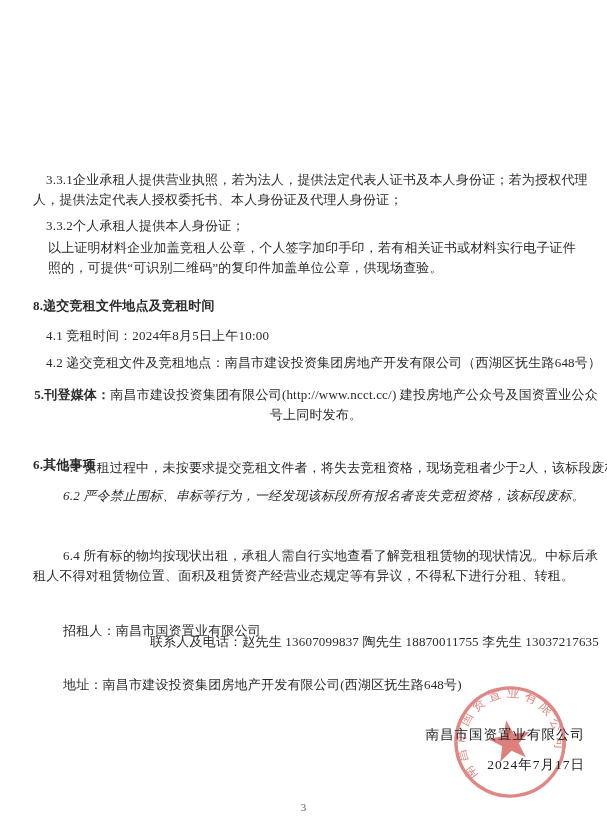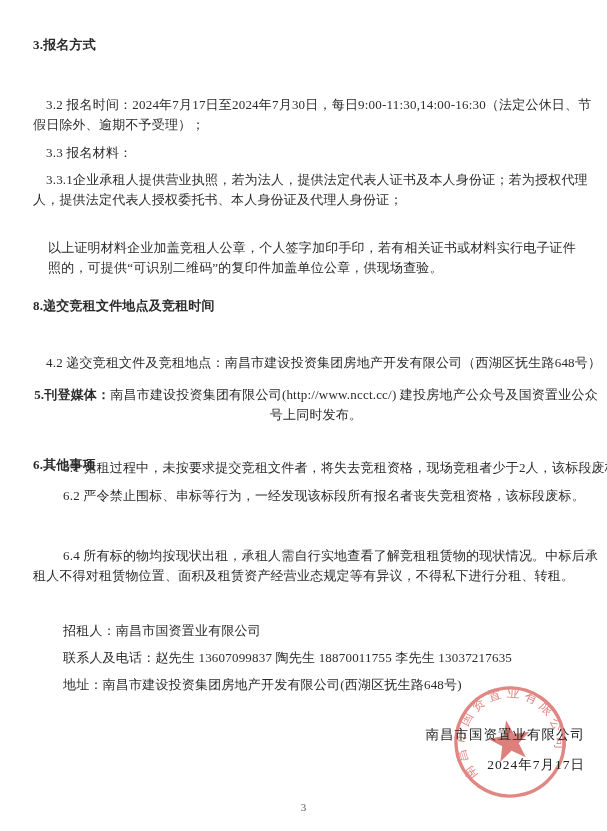--- a/index.html
+++ b/index.html
@@ -50,40 +50,39 @@
     width:122px;height:122px;
     z-index:2;
     opacity:0.85;
   }
 </style>
 </head>
 <body>
 
 <div class="page">
 
-  <div class="para heading" style="top:35px;">3.报名方式</div>
-  <div class="para ind1" style="top:95px;">3.2  报名时间：2024年7月17日至2024年7月30日，每日9:00-11:30,14:00-16:30（法定公休日、节假日除外、逾期不予受理）；</div>
-  <div class="para ind1" style="top:143px;">3.3  报名材料：</div>
   <div class="para ind1" style="top:170px;">3.3.1企业承租人提供营业执照，若为法人，提供法定代表人证书及本人身份证；若为授权代理人，提供法定代表人授权委托书、本人身份证及代理人身份证；</div>
+  <div class="para ind1" style="top:216px;">3.3.2个人承租人提供本人身份证；</div>
   <div class="para blockind" style="top:238px;">以上证明材料企业加盖竞租人公章，个人签字加印手印，若有相关证书或材料实行电子证件照的，可提供“可识别二维码”的复印件加盖单位公章，供现场查验。</div>
 
   <div class="para heading" style="top:296px;">8.递交竞租文件地点及竞租时间</div>
+  <div class="para ind1" style="top:326px;">4.1  竞租时间：2024年8月5日上午10:00</div>
   <div class="para ind1 oneline" style="top:353px;">4.2  递交竞租文件及竞租地点：南昌市建设投资集团房地产开发有限公司（西湖区抚生路648号）</div>
 
   <div class="para" style="top:385px;text-align:center;">
     <span class="heading">5.刊登媒体：</span><span>南昌市建设投资集团有限公司(http://www.ncct.cc/)  建投房地产公众号及国资置业公众号上同时发布。</span>
   </div>
 
   <div class="para heading" style="top:431px;margin-top:24px;">6.其他事项</div>
   <div class="para ind2 oneline" style="top:458px;">6.1  竞租过程中，未按要求提交竞租文件者，将失去竞租资格，现场竞租者少于2人，该标段废标。</div>
-  <div class="para ind2 oneline" style="top:486px;">6.2  严令禁止围标、串标等行为，一经发现该标段所有报名者丧失竞租资格，该标段废标。</div>
+  <div class="para ind2 oneline" style="top:486px;font-style:italic;">6.2  严令禁止围标、串标等行为，一经发现该标段所有报名者丧失竞租资格，该标段废标。</div>
   <div class="para ind2" style="top:546px;">6.4  所有标的物均按现状出租，承租人需自行实地查看了解竞租租赁物的现状情况。中标后承租人不得对租赁物位置、面积及租赁资产经营业态规定等有异议，不得私下进行分租、转租。</div>
 
   <div class="para ind2" style="top:621px;">招租人：南昌市国资置业有限公司</div>
-  <div class="para ind2 oneline" style="top:648px;">联系人及电话：赵先生 13607099837 陶先生 18870011755 李先生 13037217635</div>
+  <div class="para ind2 oneline" style="top:632px;text-align:right;">联系人及电话：赵先生 13607099837 陶先生 18870011755 李先生 13037217635</div>
   <div class="para ind2" style="top:675px;">地址：南昌市建设投资集团房地产开发有限公司(西湖区抚生路648号)</div>
 
   <svg class="seal" viewBox="-61 -61 122 122" aria-hidden="true">
     <g transform="rotate(-10)" opacity="0.82">
       <circle cx="0" cy="0" r="54" fill="none" stroke="#d4544e" stroke-width="3.4"></circle>
       <polygon points="0,-22 5.17,-7.12 20.92,-6.8 8.37,2.72 12.93,17.8 0,8.8 -12.93,17.8 -8.37,2.72 -20.92,-6.8 -5.17,-7.12" fill="#cf4a44"></polygon>
       <path id="sealArc" d="M -37,27 A 45.5,45.5 0 1 1 37,27" fill="none"></path>
       <text font-size="13" fill="#d4544e" font-family="Liberation Serif, DejaVu Serif, serif">
         <textPath href="#sealArc" startOffset="0" textLength="186">南昌市国资置业有限公司</textPath>
       </text>

